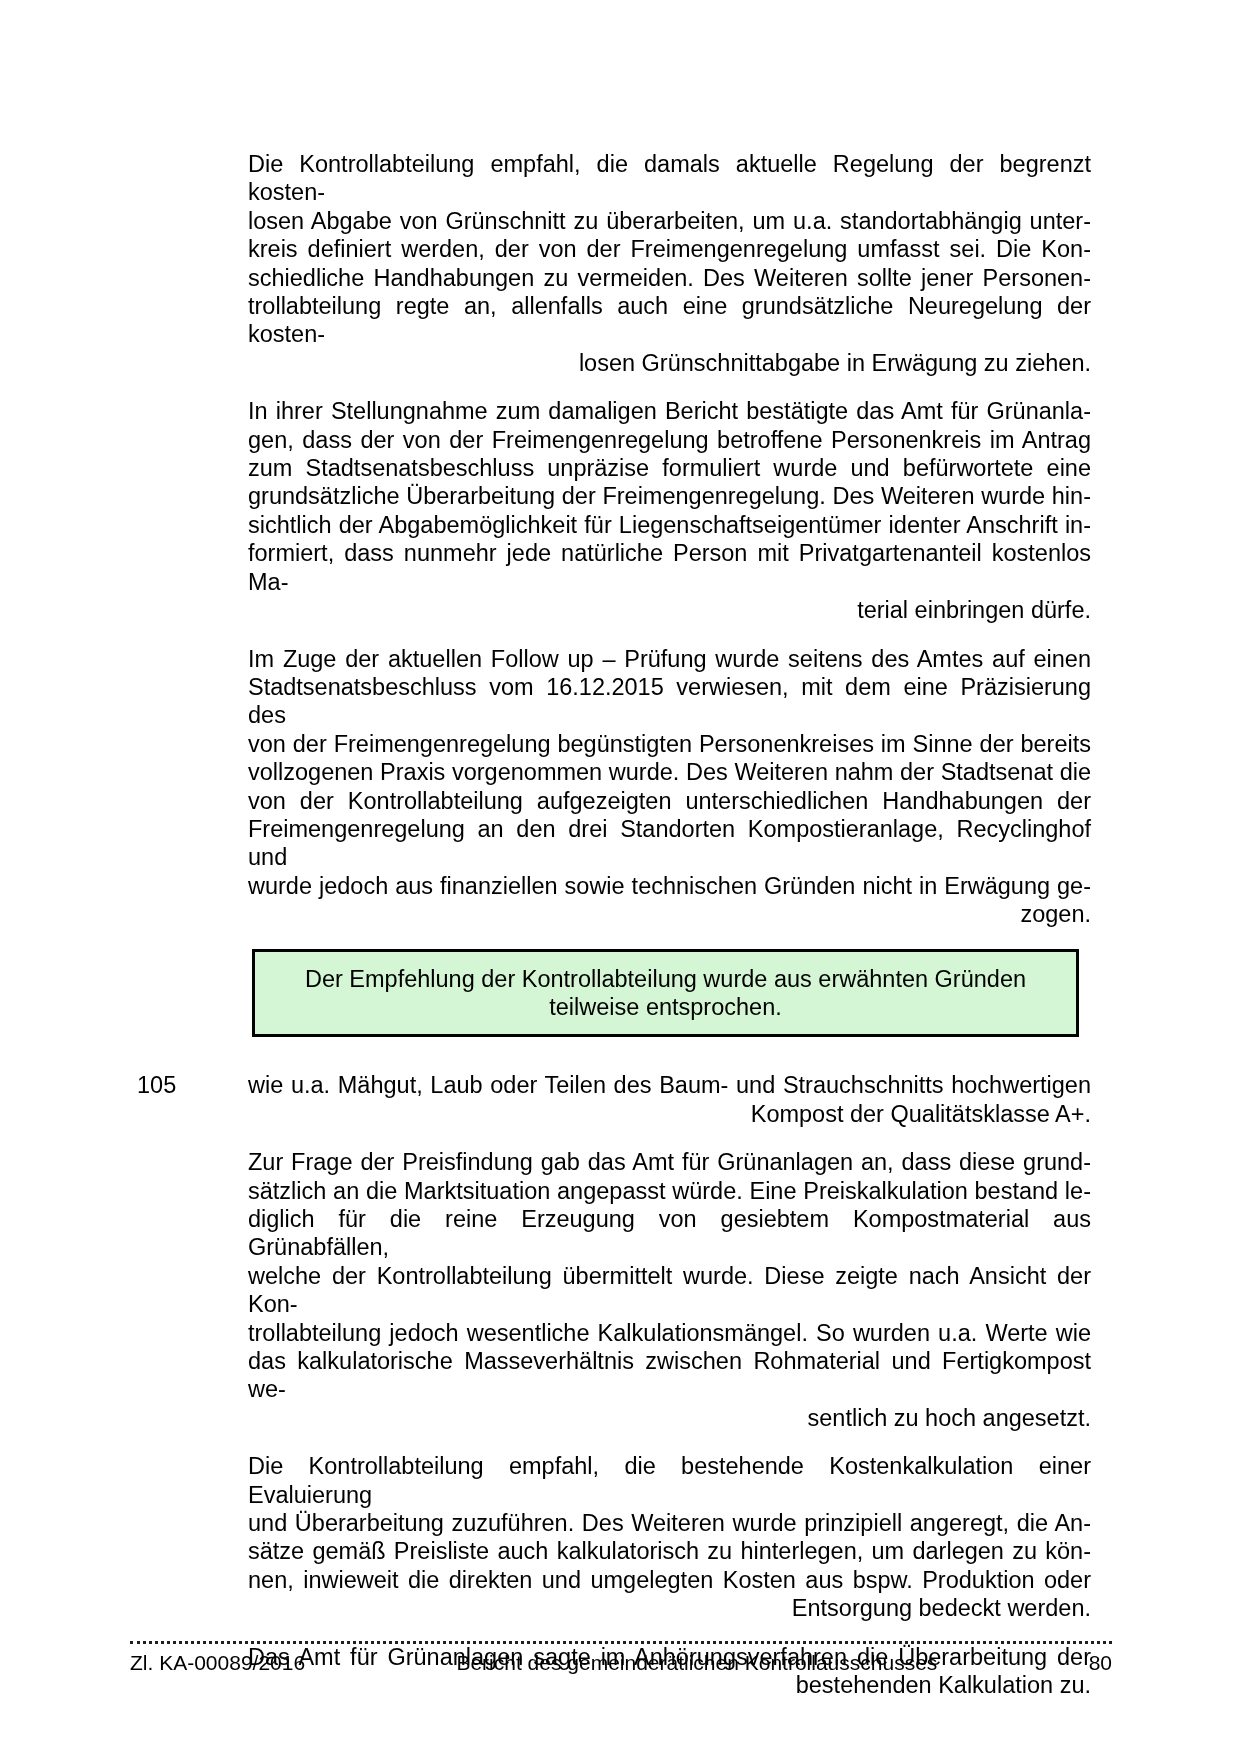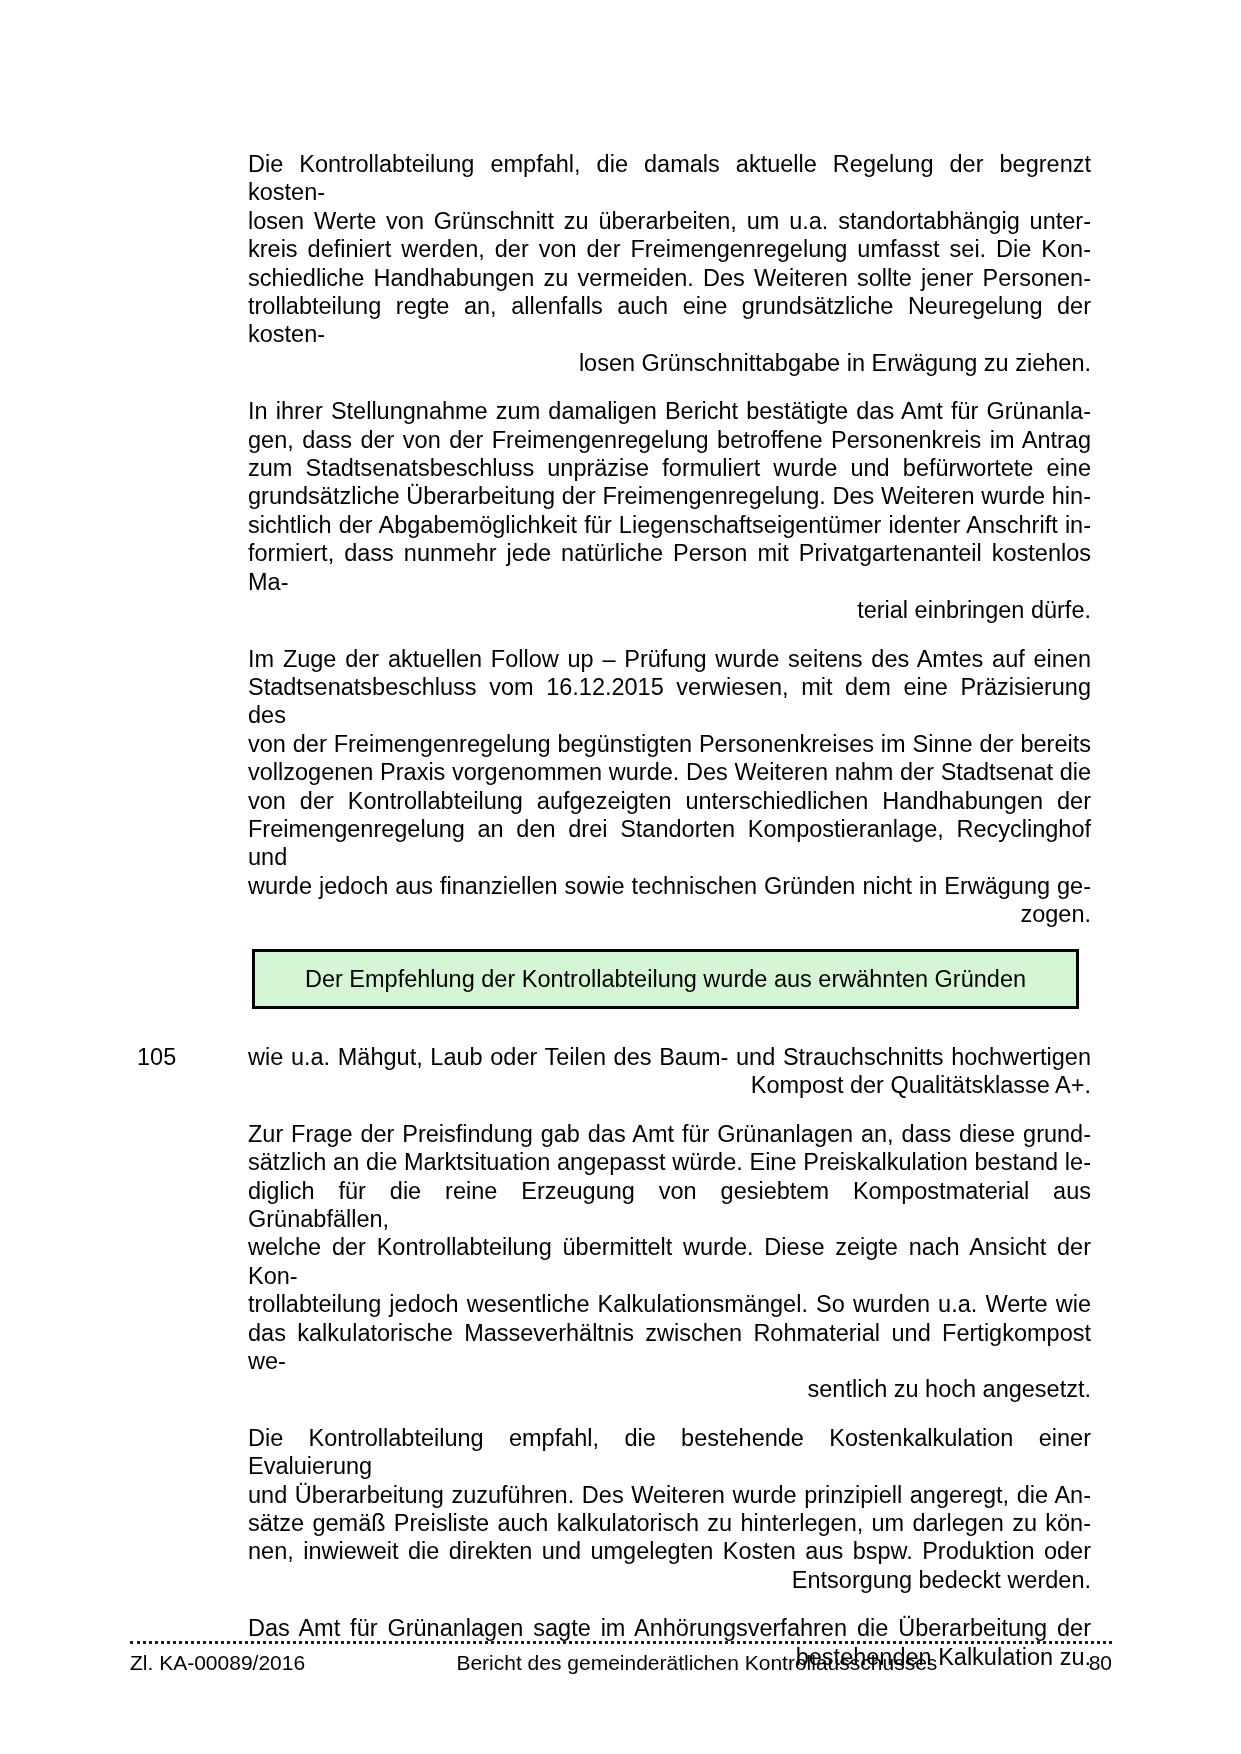--- a/index.html
+++ b/index.html
@@ -51,21 +51,21 @@
 </style>
 </head>
 <body>
 
 <div class="page">
 
   <div class="body-col">
 
     <div class="para">
       <div class="jl">Die Kontrollabteilung empfahl, die damals aktuelle Regelung der begrenzt kosten-</div>
-      <div class="jl">losen Werte von Grünschnitt zu überarbeiten, um u.a. standortabhängig unter-</div>
+      <div class="jl">losen Abgabe von Grünschnitt zu überarbeiten, um u.a. standortabhängig unter-</div>
       <div class="jl">kreis definiert werden, der von der Freimengenregelung umfasst sei. Die Kon-</div>
       <div class="jl">schiedliche Handhabungen zu vermeiden. Des Weiteren sollte jener Personen-</div>
       <div class="jl">trollabteilung regte an, allenfalls auch eine grundsätzliche Neuregelung der kosten-</div>
       <div class="ll">losen Grünschnittabgabe in Erwägung zu ziehen.</div>
     </div>
 
     <div class="para">
       <div class="jl">In ihrer Stellungnahme zum damaligen Bericht bestätigte das Amt für Grünanla-</div>
       <div class="jl">gen, dass der von der Freimengenregelung betroffene Personenkreis im Antrag</div>
       <div class="jl">zum Stadtsenatsbeschluss unpräzise formuliert wurde und befürwortete eine</div>
@@ -81,20 +81,21 @@
       <div class="jl">von der Freimengenregelung begünstigten Personenkreises im Sinne der bereits</div>
       <div class="jl">vollzogenen Praxis vorgenommen wurde. Des Weiteren nahm der Stadtsenat die</div>
       <div class="jl">von der Kontrollabteilung aufgezeigten unterschiedlichen Handhabungen der</div>
       <div class="jl">Freimengenregelung an den drei Standorten Kompostieranlage, Recyclinghof und</div>
       <div class="jl">wurde jedoch aus finanziellen sowie technischen Gründen nicht in Erwägung ge-</div>
       <div class="ll">zogen.</div>
     </div>
 
     <div class="callout">
       <div>Der Empfehlung der Kontrollabteilung wurde aus erwähnten Gründen</div>
+      <div>teilweise entsprochen.</div>
     </div>
 
     <div class="para">
       <span class="pnum">105</span>
       <div class="jl">wie u.a. Mähgut, Laub oder Teilen des Baum- und Strauchschnitts hochwertigen</div>
       <div class="ll">Kompost der Qualitätsklasse A+.</div>
     </div>
 
     <div class="para">
       <div class="jl">Zur Frage der Preisfindung gab das Amt für Grünanlagen an, dass diese grund-</div>

